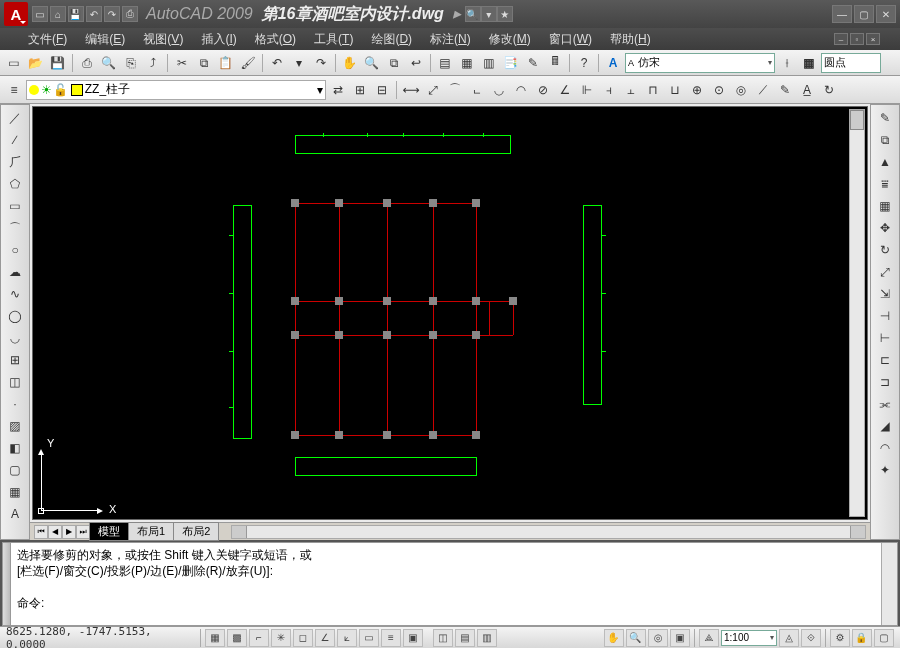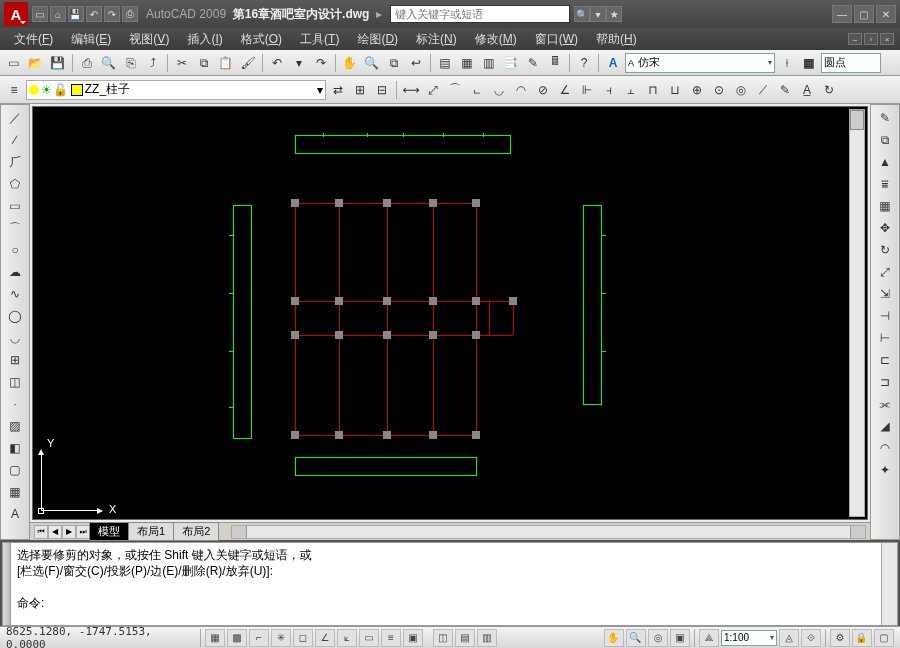--- a/index.html
+++ b/index.html
@@ -2,27 +2,27 @@
 <html><head>
 <meta charset="utf-8">
 <style>
 * { margin: 0; padding: 0; box-sizing: border-box; font-family: "Microsoft YaHei", SimSun, sans-serif; }
 body { background: #555; overflow: hidden; width: 900px; height: 648px; font-size: 11px; }
 .titlebar { height: 28px; background: linear-gradient(#595959,#434343); display: flex; align-items: center; padding: 0 4px; color: #ccc; }
 .app-logo { width: 24px; height: 24px; background: #b00; border-radius: 2px; display: flex; align-items: center; justify-content: center; color: #fff; font-weight: bold; font-size: 15px; margin-right: 4px; position: relative; }
 .app-logo::after { content: ''; position: absolute; right: 2px; bottom: 2px; border-left: 3px solid transparent; border-right: 3px solid transparent; border-top: 3px solid #fff; }
 .qat { display: flex; gap: 2px; margin-right: 8px; }
 .qat-btn { width: 16px; height: 16px; background: #666; border: 1px solid #777; display: flex; align-items: center; justify-content: center; font-size: 10px; color: #ddd; }
-.title-text { flex: 0 0 auto; font-size: 12px; color: #aaa; white-space: nowrap; }
+.title-text { flex: 0 0 auto; font-size: 16px; color: #aaa; white-space: nowrap; font-style: italic; }
 .title-file { color: #eee; font-weight: bold; }
 .search-box { margin-left: 8px; flex: 0 0 180px; }
 .search-box input { width: 100%; height: 18px; font-size: 11px; padding: 0 4px; background: #fff; border: 1px solid #333; }
 .title-ctrls { margin-left: auto; display: flex; gap: 2px; }
 .title-btn { width: 20px; height: 18px; background: #666; border: 1px solid #777; color: #ddd; display: flex; align-items: center; justify-content: center; font-size: 10px; }
-.menubar { height: 22px; background: linear-gradient(#4d4d4d,#3c3c3c); display: flex; align-items: center; padding: 0 6px; gap: 2px; color: #ddd; }
+.menubar { height: 22px; background: linear-gradient(#4d4d4d,#3c3c3c); display: flex; align-items: center; padding: 0 20px; gap: 2px; color: #ddd; }
 .menubar .menu-item { padding: 2px 8px; font-size: 12px; }
 .menubar .accel { text-decoration: underline; }
 .menubar .spacer { flex: 1; }
 .mdi-ctrls { display: flex; gap: 2px; }
 .mdi-ctrls span { width: 14px; height: 12px; background: #555; border: 1px solid #777; font-size: 8px; display: flex; align-items: center; justify-content: center; }
 .toolbar { height: 26px; background: linear-gradient(#f4f4f4,#dcdcdc); border-bottom: 1px solid #999; display: flex; align-items: center; padding: 0 4px; gap: 2px; }
 .tb-btn { width: 20px; height: 20px; border: 1px solid transparent; display: flex; align-items: center; justify-content: center; font-size: 12px; color: #333; }
 .tb-sep { width: 1px; height: 18px; background: #aaa; margin: 0 2px; }
 .combo { height: 20px; border: 1px solid #7a9; background: #fff; font-size: 11px; padding: 0 2px; display: flex; align-items: center; }
 .combo .arrow { margin-left: auto; font-size: 8px; color: #555; }
@@ -77,23 +77,20 @@
     <div class="qat-btn">▭</div>
     <div class="qat-btn">⌂</div>
     <div class="qat-btn">💾</div>
     <div class="qat-btn">↶</div>
     <div class="qat-btn">↷</div>
     <div class="qat-btn">⎙</div>
   </div>
   <div class="title-text">
     <span>AutoCAD 2009</span>&nbsp;&nbsp;<span class="title-file">第16章酒吧室内设计.dwg</span>&nbsp;&nbsp;▸
   </div>
-  <div class="search-box">
-    <input placeholder="键入关键字或短语" style="">
-  </div>
   <div class="qat-btn" style="margin-left:4px">🔍</div>
   <div class="qat-btn">▾</div>
   <div class="qat-btn">★</div>
   <div class="title-ctrls">
     <div class="title-btn">—</div>
     <div class="title-btn">▢</div>
     <div class="title-btn">✕</div>
   </div>
 </div>
 

